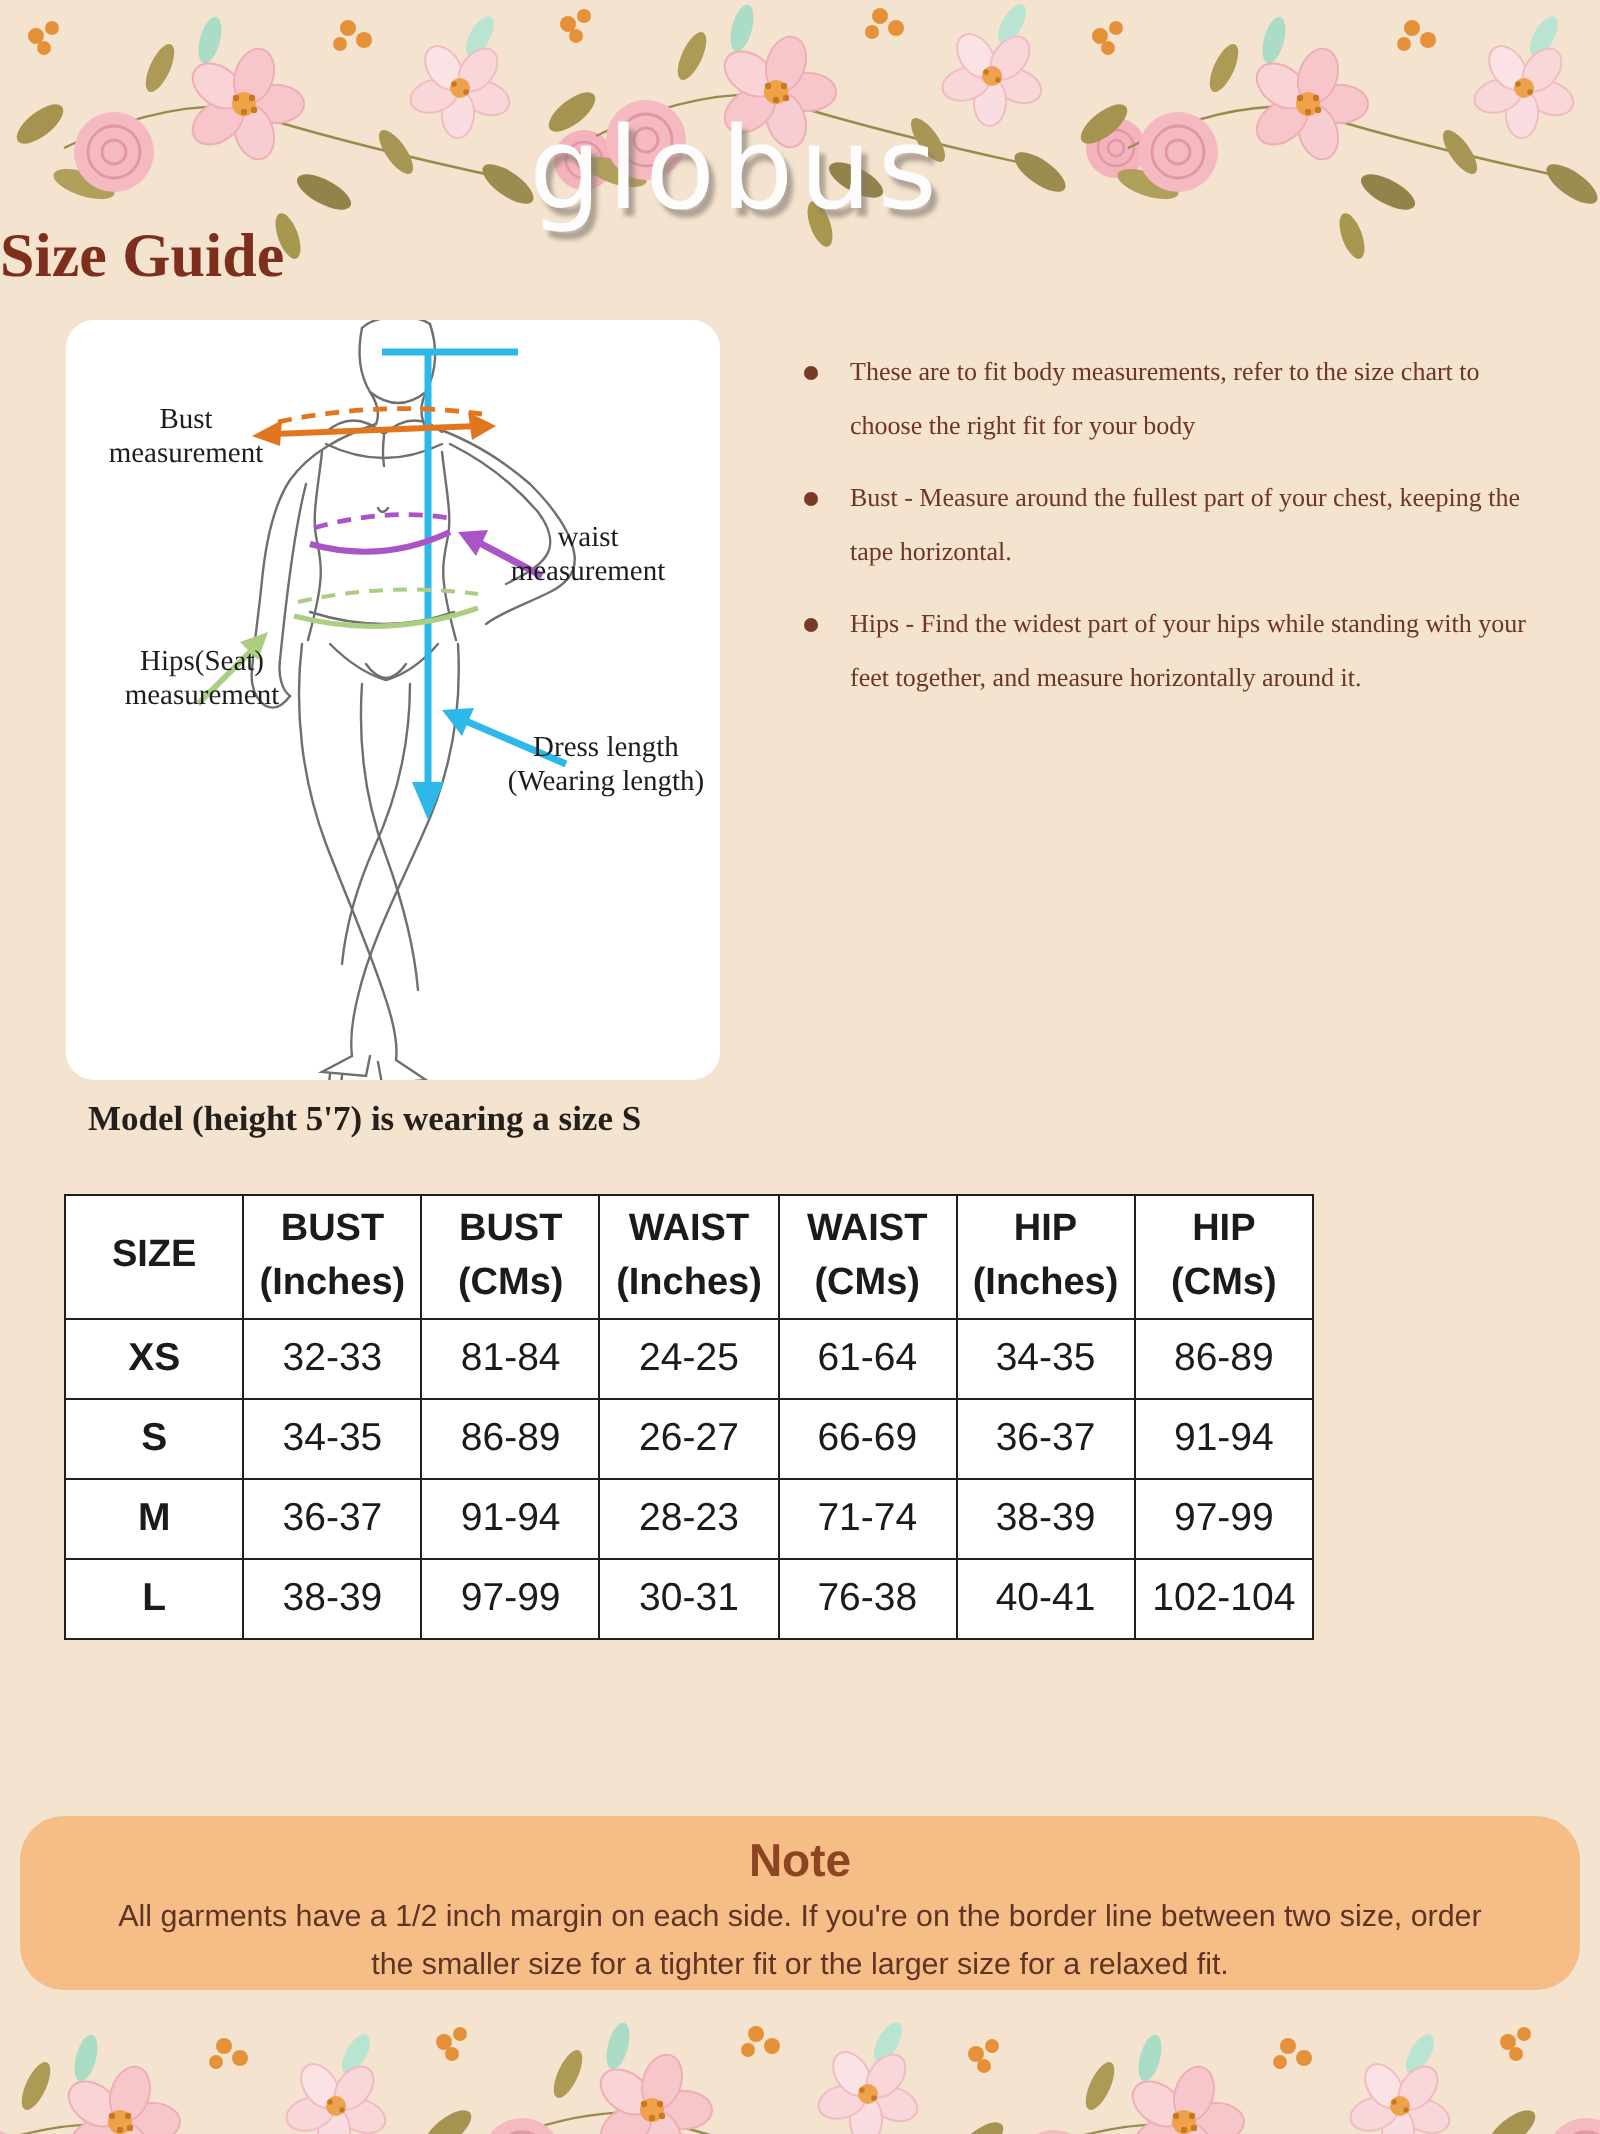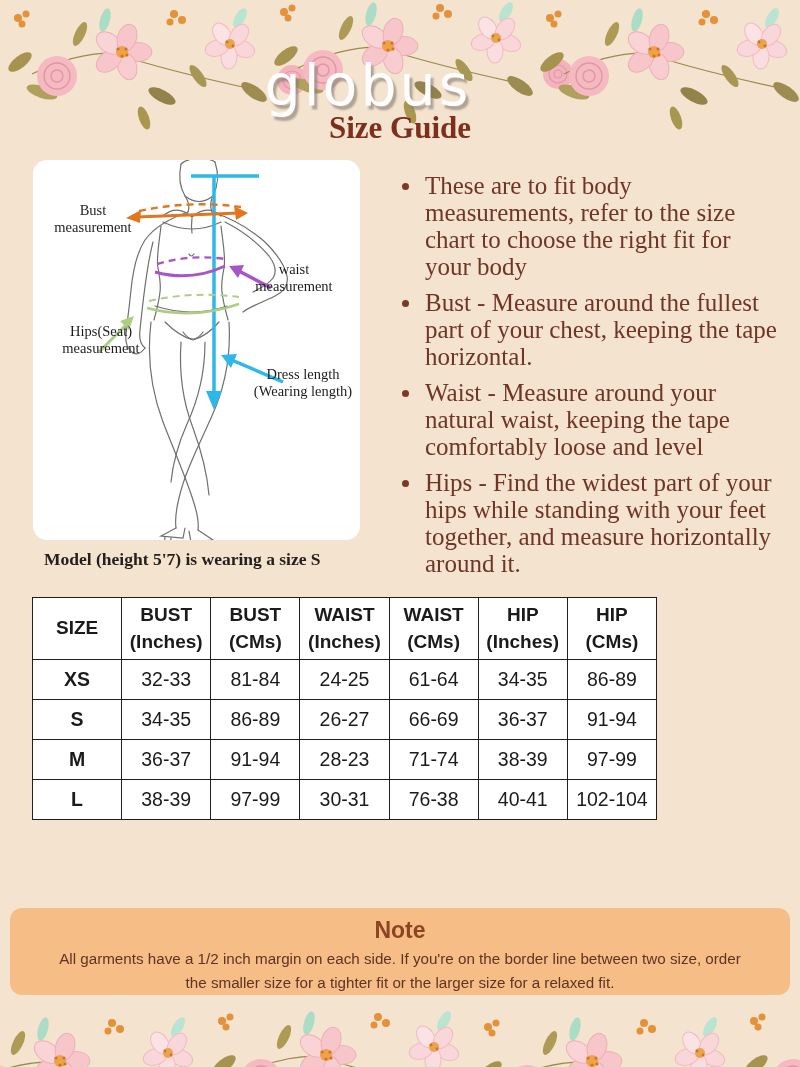--- a/index.html
+++ b/index.html
@@ -20,21 +20,21 @@
   .logo {
     position:absolute; top:52px; left:0; width:736px;
     text-align:center;
     font-family:"DejaVu Sans", sans-serif;
     font-size:57px; font-weight:500; letter-spacing:3px;
     color:#fdfdfd;
     text-shadow:3px 4px 2px rgba(130,120,110,0.6);
   }
   .page-title {
     position:absolute; top:110px; left:0; width:800px;
-    text-align:center;
+    text-align:left;
     font-size:31px; font-weight:bold;
     color:#7d2e1d;
   }
 
   
   .diagram-card {
     position:absolute; left:33px; top:160px;
     width:327px; height:380px;
     background:#ffffff; border-radius:14px;
   }
@@ -58,21 +58,21 @@
   .instructions {
     position:absolute; left:402px; top:172px; width:375px;
   }
   .bullet-item { display:flex; margin-bottom:9px; }
   .bullet-dot {
     flex:0 0 auto;
     width:7px; height:7px; border-radius:50%;
     background:#7a3a28; margin:11px 16px 0 0;
   }
   .bullet-text {
-    font-size:25px; line-height:27px; color:#6f3526;
+    font-size:13px; line-height:27px; color:#6f3526;
     width:352px;
   }
 
   
   .size-table {
     position:absolute; left:32px; top:597px;
     width:625px; border-collapse:collapse;
     font-family:"Liberation Sans", sans-serif;
     background:#ffffff;
     table-layout:fixed;
@@ -85,21 +85,21 @@
   .size-table th {
     height:62px; font-size:19px; font-weight:bold; line-height:1.4;
   }
   .size-table td { height:40px; font-size:19.5px; }
   .size-table td:first-child { font-weight:bold; }
 
   
   .note-box {
     position:absolute; left:10px; top:908px;
     width:780px; height:87px;
-    background:#f6bd86; border-radius:12px;
+    background:#f6bd86; border-radius:22px;
     font-family:"Liberation Sans", sans-serif;
     text-align:center;
   }
   .note-title {
     margin-top:9px;
     font-size:23px; font-weight:bold; color:#8d4423;
   }
   .note-body {
     margin:3px auto 16px;
     width:700px;
@@ -243,24 +243,20 @@
   <div class="bullet-item">
     <span class="bullet-dot"></span>
     <span class="bullet-text">These are to fit body measurements, refer to the size chart to choose the right fit for your body</span>
   </div>
   <div class="bullet-item">
     <span class="bullet-dot"></span>
     <span class="bullet-text">Bust - Measure around the fullest part of your chest, keeping the tape horizontal.</span>
   </div>
   <div class="bullet-item">
     <span class="bullet-dot"></span>
-    <span class="bullet-text">Waist - Measure around your natural waist, keeping the tape comfortably loose and level</span>
-  </div>
-  <div class="bullet-item">
-    <span class="bullet-dot"></span>
     <span class="bullet-text">Hips - Find the widest part of your hips while standing with your feet together, and measure horizontally around it.</span>
   </div>
 </div>
 
 <table class="size-table">
   <thead>
     <tr>
       <th class="pre">SIZE</th>
       <th class="pre">BUST
 (Inches)</th>

